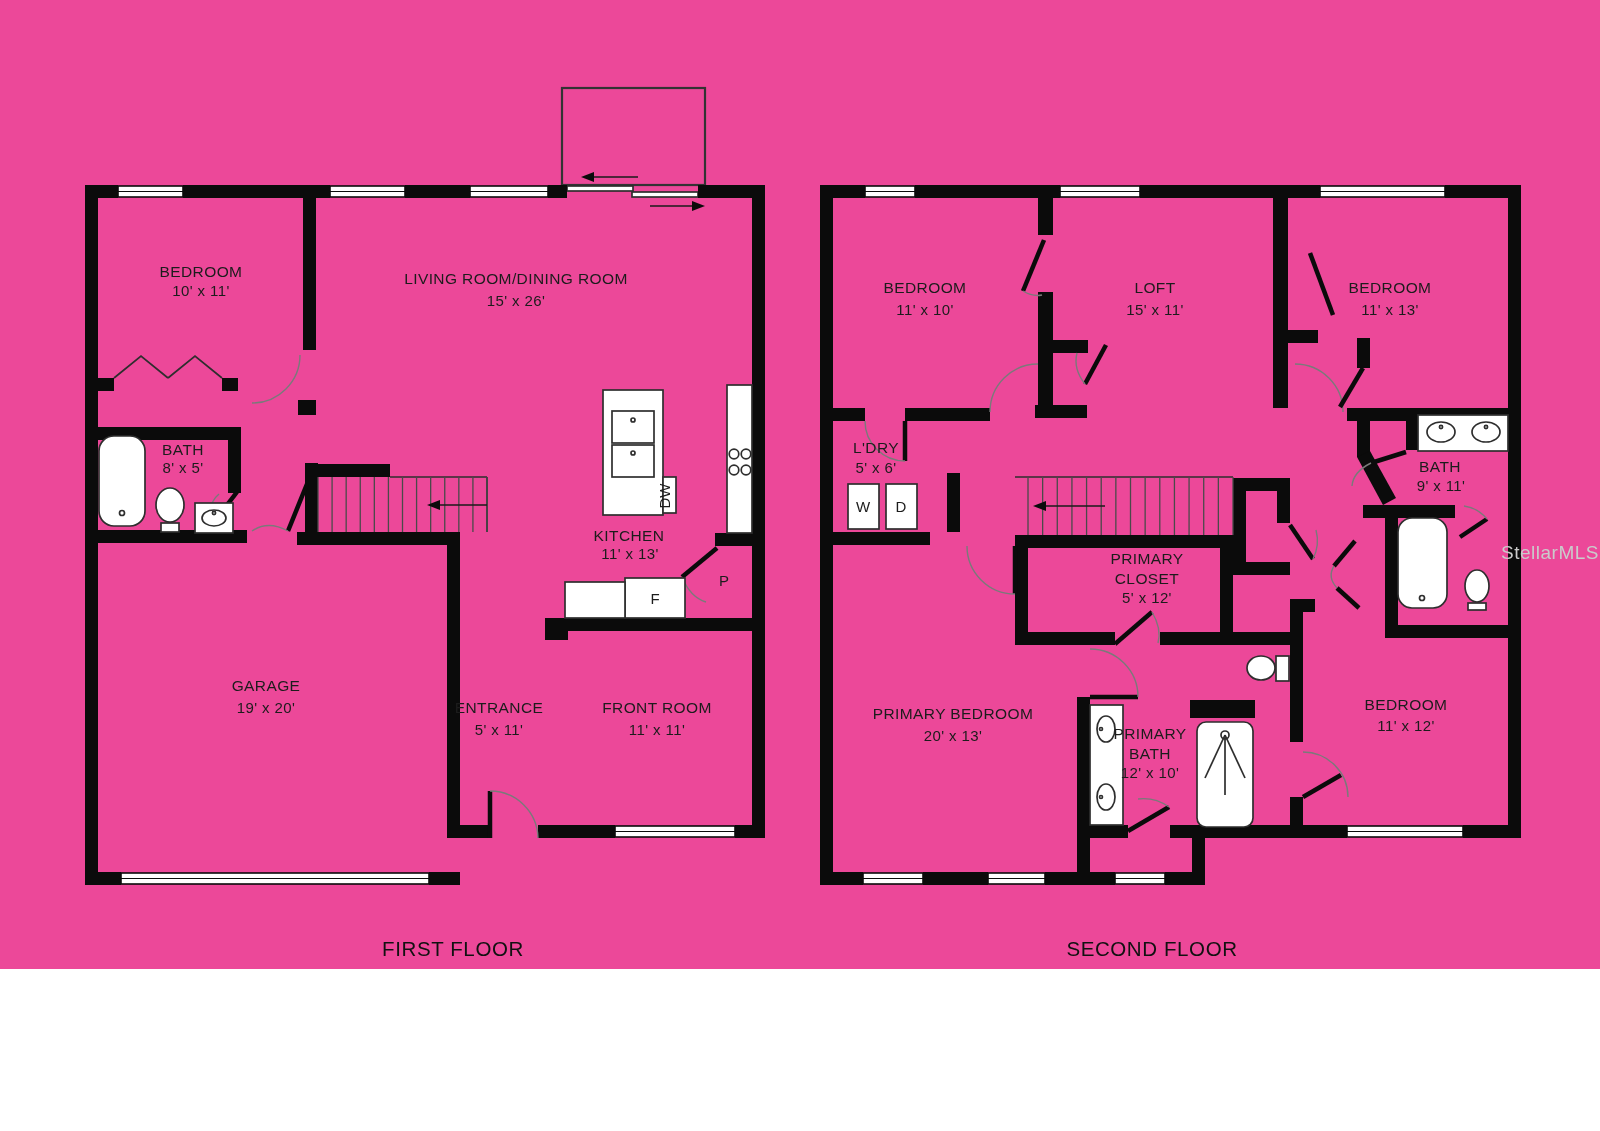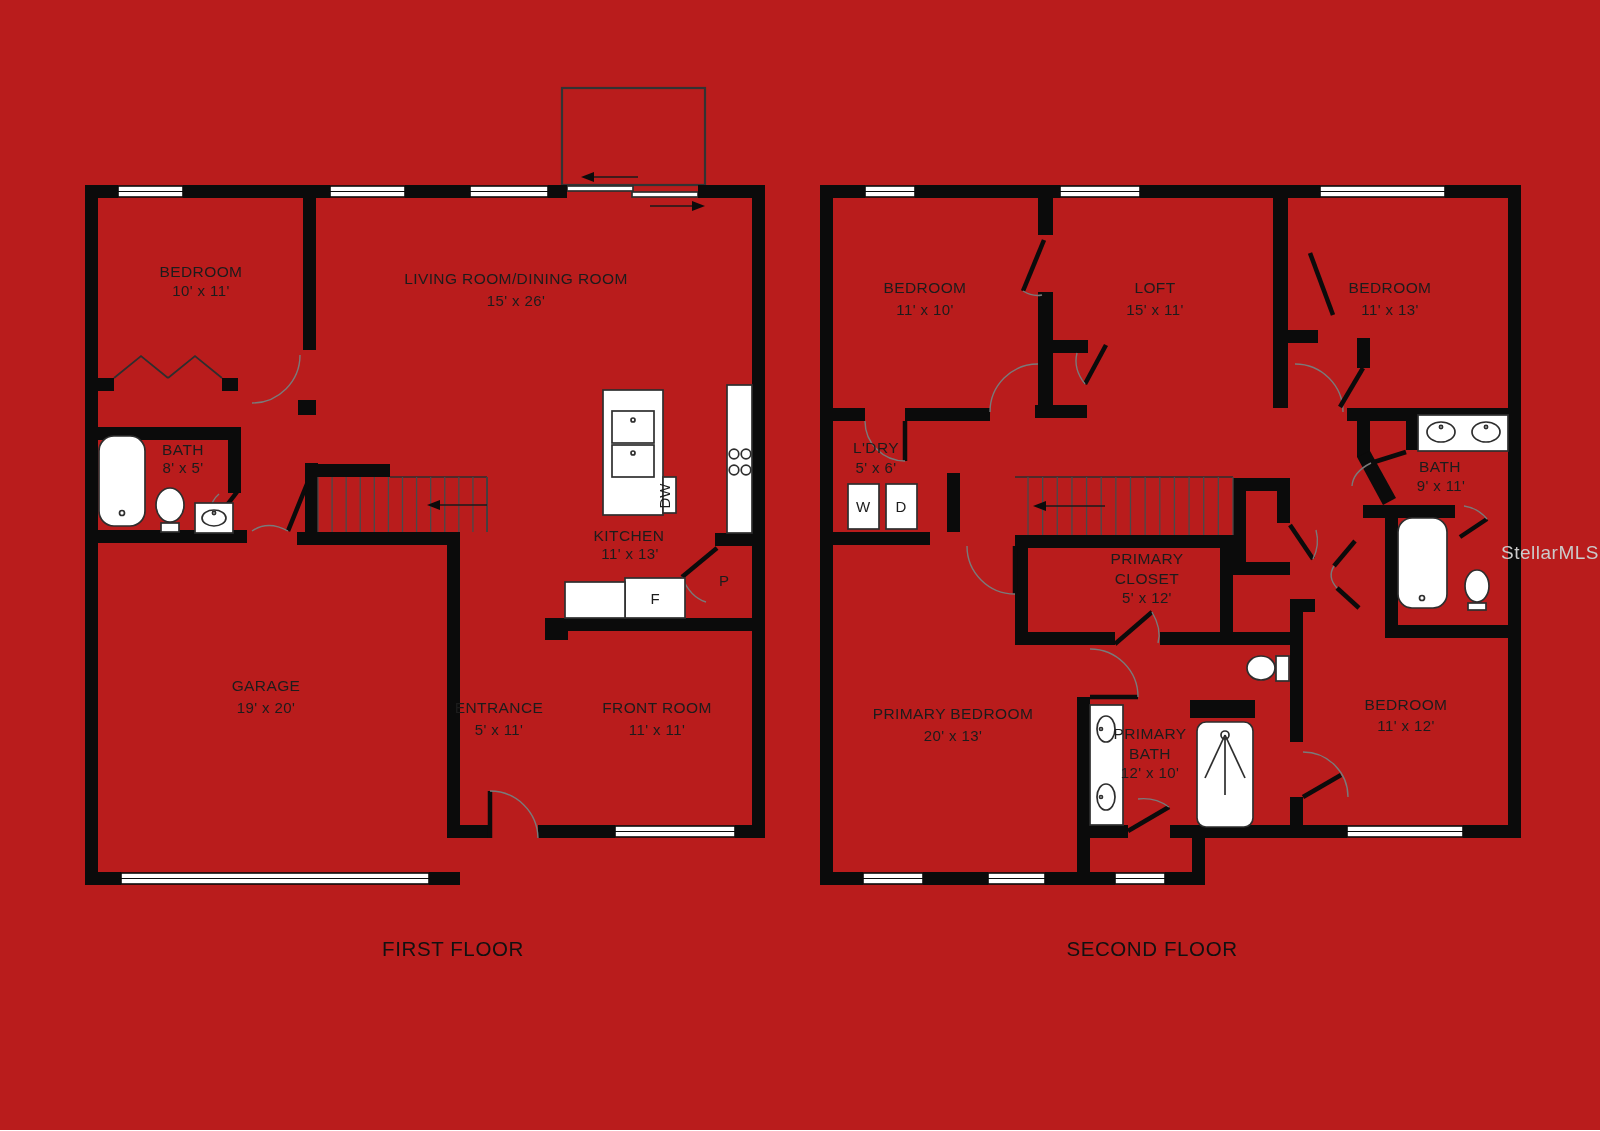--- a/index.html
+++ b/index.html
@@ -1,16 +1,16 @@
 <!DOCTYPE html>
 <html><head>
 <meta charset="utf-8">
 <style>
   html,body{margin:0;padding:0;background:#ffffff;}
-  .page{width:1600px;height:1130px;position:relative;background:#b91c1c;font-family:"Liberation Sans",sans-serif;}
+  .page{width:1600px;height:969px;position:relative;background:#ec4899;font-family:"Liberation Sans",sans-serif;}
   .wall{fill:#0b0b0b;}
   .thin{fill:#ffffff;stroke:#2e2e2e;stroke-width:1.7;}
   .thinNF{fill:none;stroke:#2e2e2e;stroke-width:1.7;}
   .thick2{fill:none;stroke:#333;stroke-width:2.2;}
   .arc{fill:none;stroke:#7a7a7a;stroke-width:1.4;}
   .leaf{stroke:#0b0b0b;stroke-width:4.5;fill:none;stroke-linecap:butt;}
   .win{fill:#ffffff;stroke:#0b0b0b;stroke-width:1.6;}
   .winline{stroke:#0b0b0b;stroke-width:1.2;}
   .arrowline{stroke:#1a1a1a;stroke-width:1.7;fill:none;}
   .ah{fill:#0b0b0b;}

